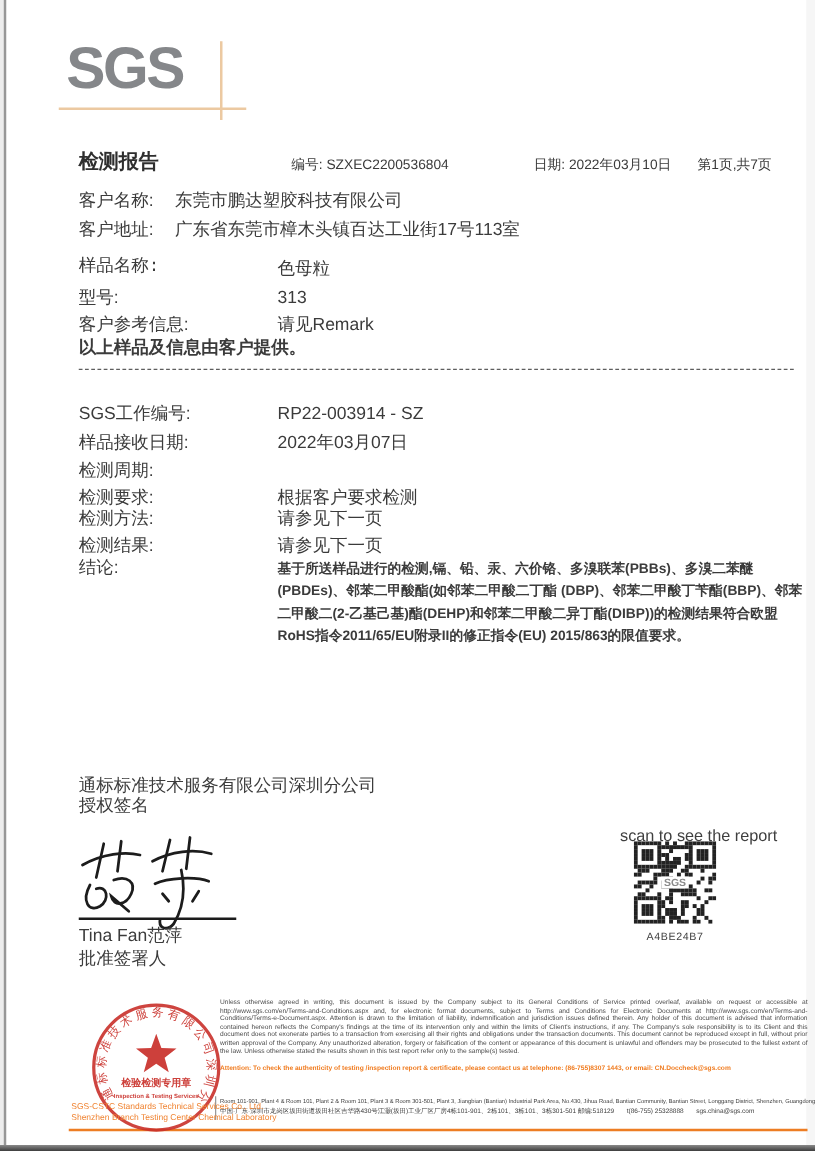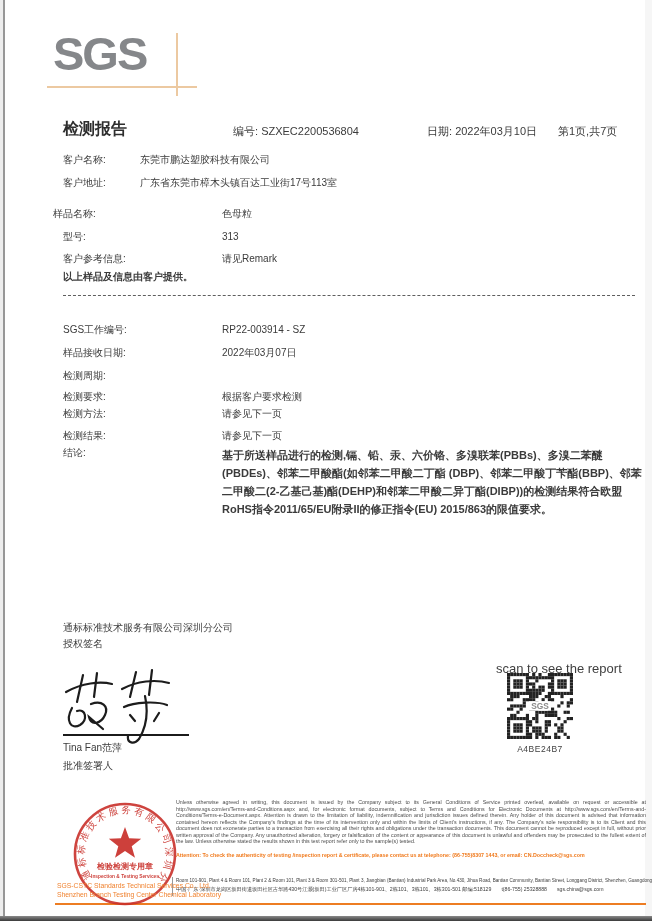--- a/index.html
+++ b/index.html
@@ -1,19 +1,19 @@
 <!DOCTYPE html>
 <html><head>
 <meta charset="utf-8">
 <style>
   html,body{margin:0;padding:0;background:#fff;}
   .page{position:relative;width:652px;height:921px;background:#ffffff;overflow:hidden;
         font-family:"Liberation Sans","DejaVu Sans",sans-serif;color:#3b3b3b;}
   .abs{position:absolute;}
-  .t11{font-size:10px;line-height:14px;white-space:nowrap;}
+  .t11{font-size:14px;line-height:14px;white-space:nowrap;}
   
   .edge-left-light{left:0;top:0;width:3px;height:921px;background:#ededed;}
   .edge-left-dark{left:3px;top:0;width:2px;height:921px;background:#979797;}
   .edge-right{left:645px;top:0;width:7px;height:921px;background:#f6f6f6;}
   .edge-bottom{left:0;top:916px;width:652px;height:5px;background:linear-gradient(#8a8a8a,#3a3a3a);}
   
   .sgs-logo{left:53px;top:30px;font-size:47px;font-weight:bold;color:#85878a;letter-spacing:-2px;line-height:1;}
   .logo-hline{left:47px;top:86px;width:150px;height:2px;background:#ecc9a1;}
   .logo-vline{left:176px;top:33px;width:2px;height:63px;background:#ecc9a1;}
   
@@ -63,21 +63,21 @@
     <span>日期:</span>
     <span>2022年03月10日</span>
   </div>
   <div class="abs hdr" style="left:558px;">第1页,共7页</div>
 
   <div class="abs t11" style="left:63px;top:153px;">客户名称:</div>
   <div class="abs t11" style="left:140px;top:153px;">东莞市鹏达塑胶科技有限公司</div>
   <div class="abs t11" style="left:63px;top:176px;">客户地址:</div>
   <div class="abs t11" style="left:140px;top:176px;">广东省东莞市樟木头镇百达工业街17号113室</div>
 
-  <div class="abs t11" style="left:53px;top:207px;">样品名称:</div>
+  <div class="abs t11" style="left:63px;top:207px;font-family:Liberation Mono, monospace;">样品名称:</div>
   <div class="abs t11" style="left:222px;top:207px;">色母粒</div>
   <div class="abs t11" style="left:63px;top:230px;">型号:</div>
   <div class="abs t11" style="left:222px;top:230px;">313</div>
   <div class="abs t11" style="left:63px;top:252px;">客户参考信息:</div>
   <div class="abs t11" style="left:222px;top:252px;">请见Remark</div>
   <div class="abs t11" style="left:63px;top:270px;font-weight:bold;">以上样品及信息由客户提供。</div>
 
   <div class="abs dash-sep"></div>
 
   <div class="abs t11" style="left:63px;top:323px;">SGS工作编号:</div>

